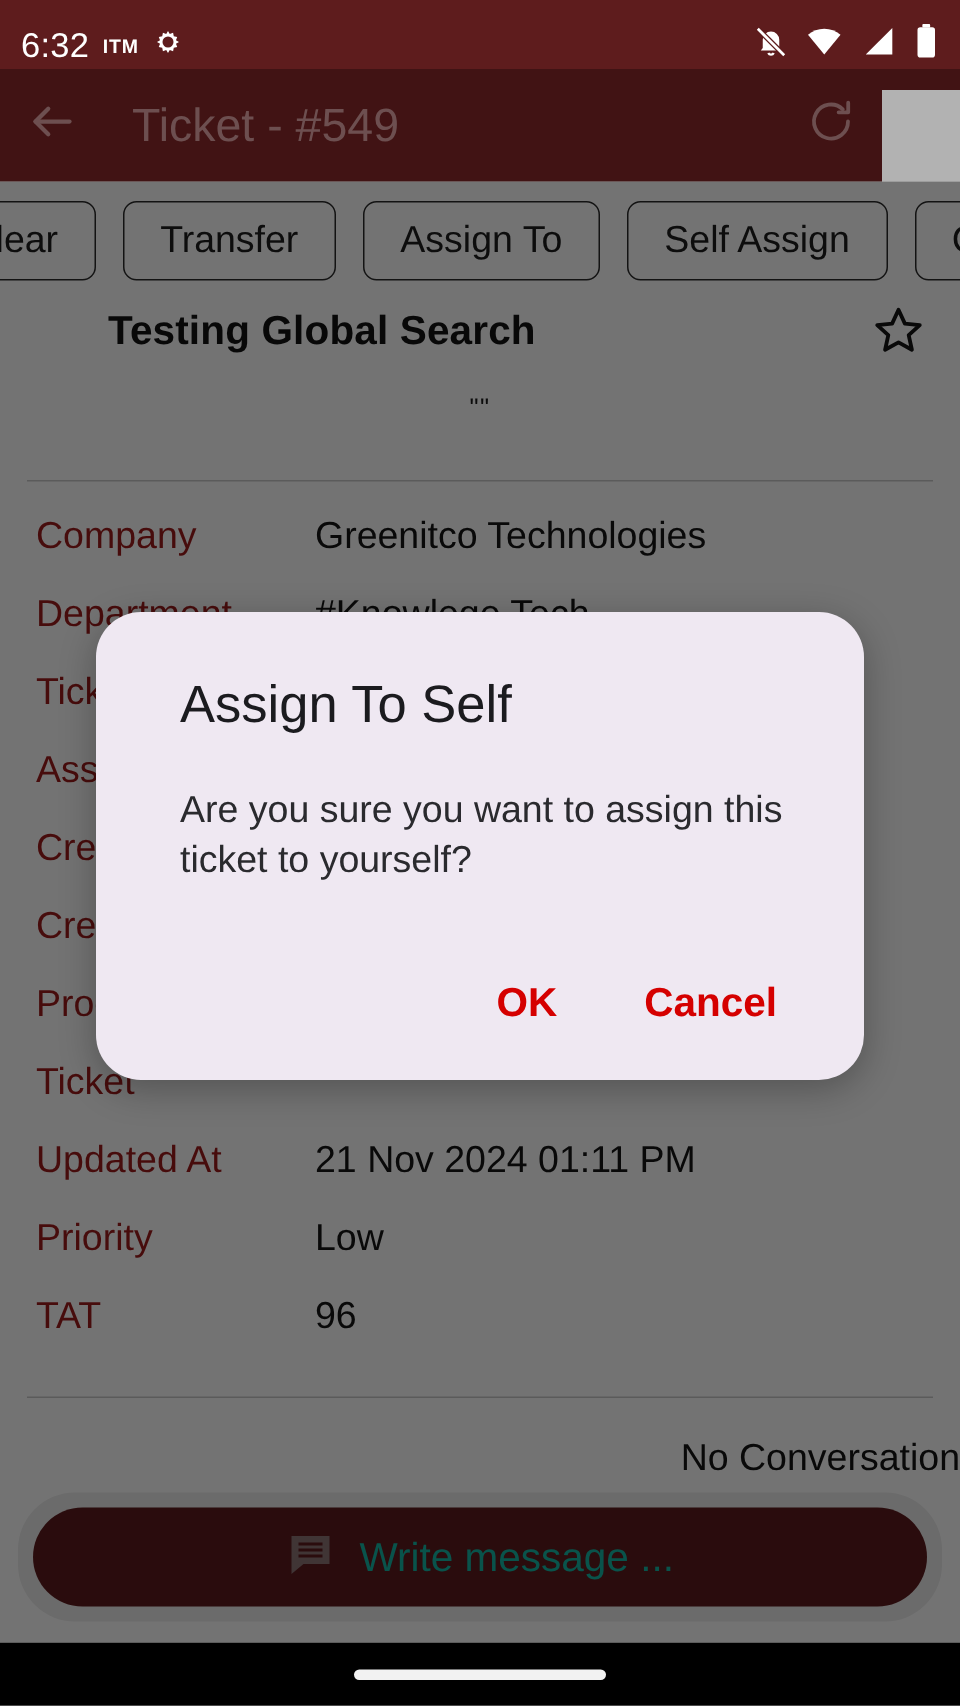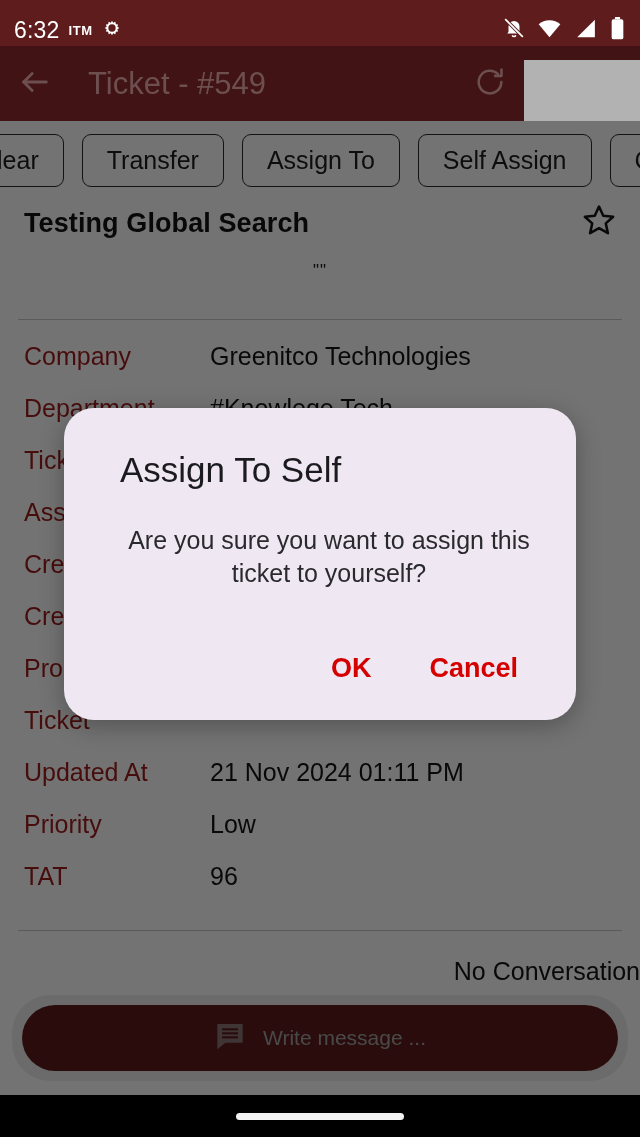--- a/index.html
+++ b/index.html
@@ -29,21 +29,21 @@
   .sb-left { display:flex; align-items:center; gap:9px; }
   .sb-time { color:#fff; font-size:23px; letter-spacing:.2px; }
   .sb-itm  { color:#fff; font-size:13px; font-weight:bold; letter-spacing:.5px; }
   .sb-spacer { flex:1; }
   .sb-right { display:flex; align-items:center; gap:11px; }
   .sb-icon { display:block; }
 
   
   .appbar {
     position:absolute; top:46px; left:0;
-    width:524px; height:75px;
+    width:588px; height:75px;
     background:#5E1C1D;
     display:flex; align-items:center;
     padding:0 18px;
     z-index:5;
   }
   .appbar-title {
     color:#9C7273;
     font-size:31px;
     margin-left:36px;
     white-space:nowrap;
@@ -75,23 +75,24 @@
     border-radius:9px;
     display:flex; align-items:center; justify-content:center;
     padding:0 24px;
     font-size:25px;
     color:#1d1d1d;
     background:transparent;
   }
 
   
   .title-row {
-    display:flex; align-items:center;
+    display:flex; align-items:flex-start;
     padding:0 24px;
     margin-top:6px;
+    margin-left:48px;
   }
   .ticket-title {
     font-size:27px;
     font-weight:bold;
     color:#121212;
     letter-spacing:.1px;
   }
   .title-spacer { flex:1; }
   .star-btn { margin-top:-2px; }
 
@@ -151,22 +152,22 @@
     padding:10px;
   }
   .msg-bar {
     height:66px;
     background:#5E1C1D;
     border-radius:33px;
     display:flex; align-items:center; justify-content:center;
     gap:17px;
   }
   .msg-placeholder {
-    font-size:21px;
-    color:#a3a3a3;
+    font-size:27px;
+    color:#14b8a6;
   }
 
   
   #scrim {
     position:absolute; top:121px; left:0;
     width:640px; height:974px;
     background:rgba(0,0,0,0.55);
     z-index:10;
   }
   .appbar-scrim {
@@ -191,21 +192,20 @@
   .dlg-title {
     font-size:35px;
     color:#1b1b1f;
     margin-bottom:34px;
   }
   .dlg-body {
     font-size:25px;
     color:#2a2a2e;
     line-height:1.3;
     max-width:430px;
-    text-align:center;
   }
   .dlg-actions {
     display:flex; justify-content:flex-end;
     align-items:center;
     gap:34px;
     margin-top:56px;
     padding-right:8px;
   }
   .dlg-btn {
     font-size:27px;

